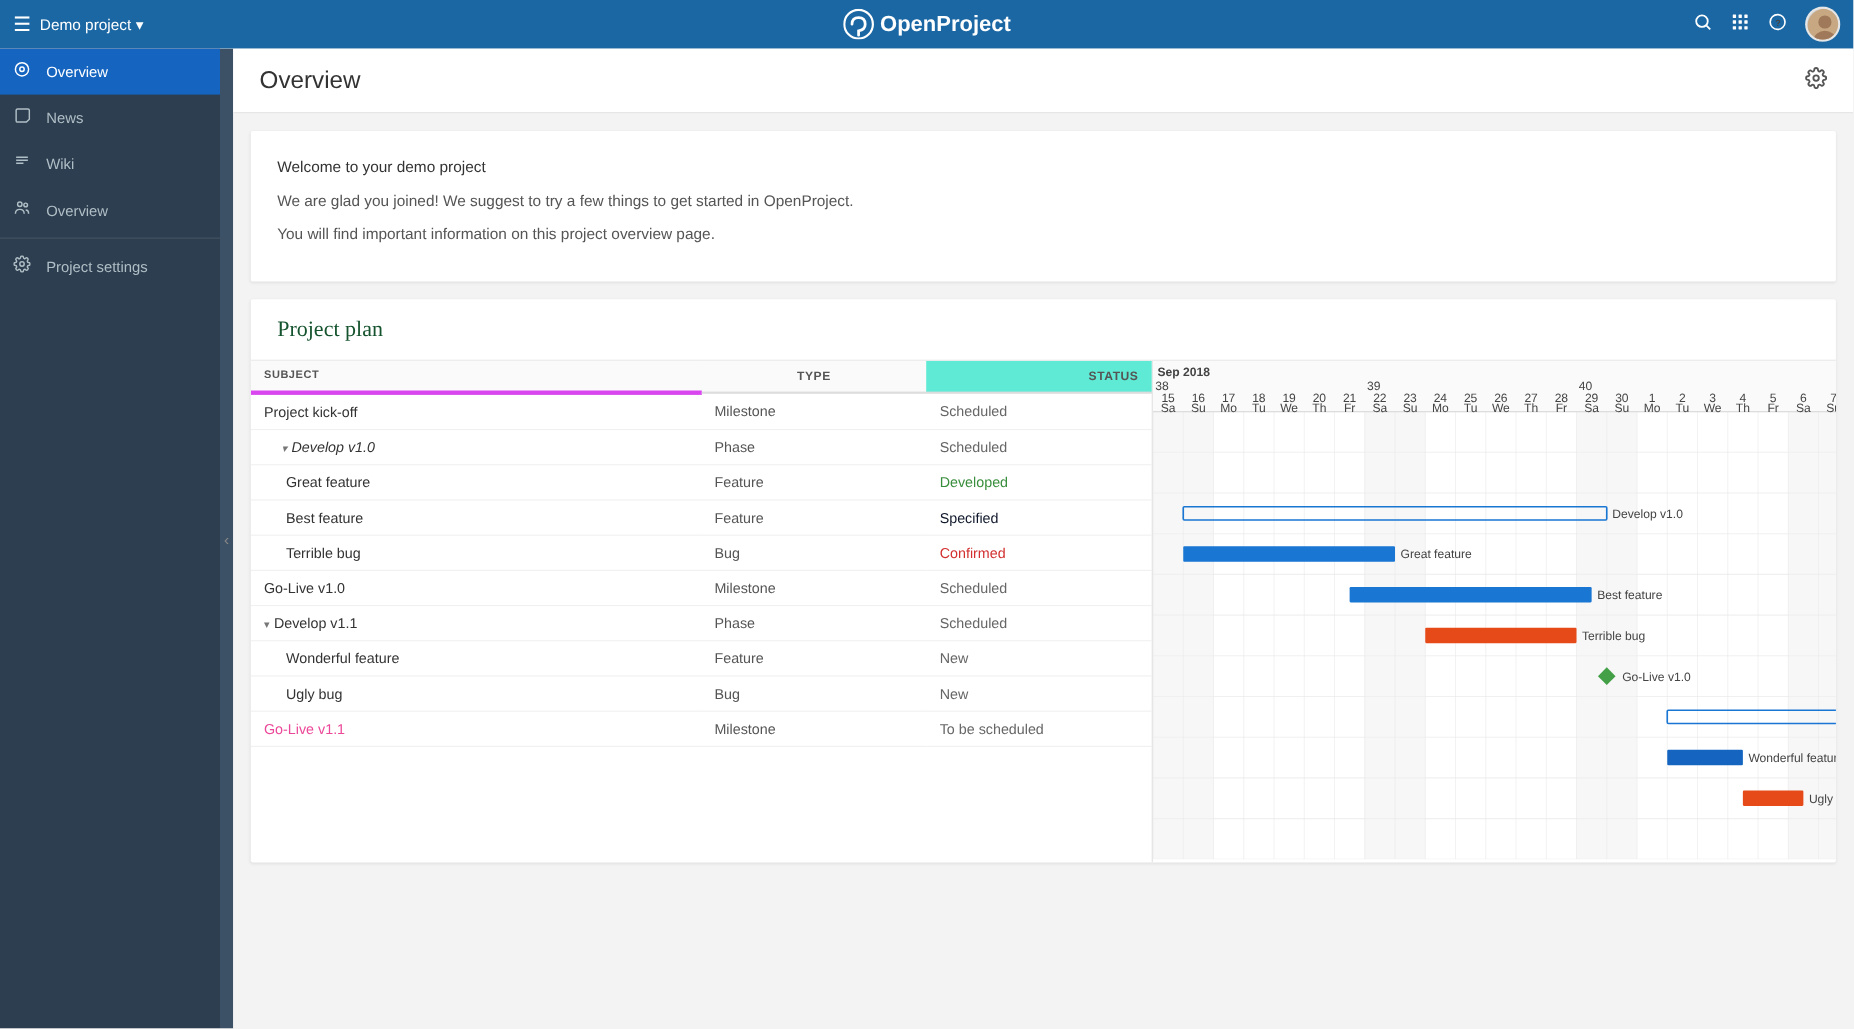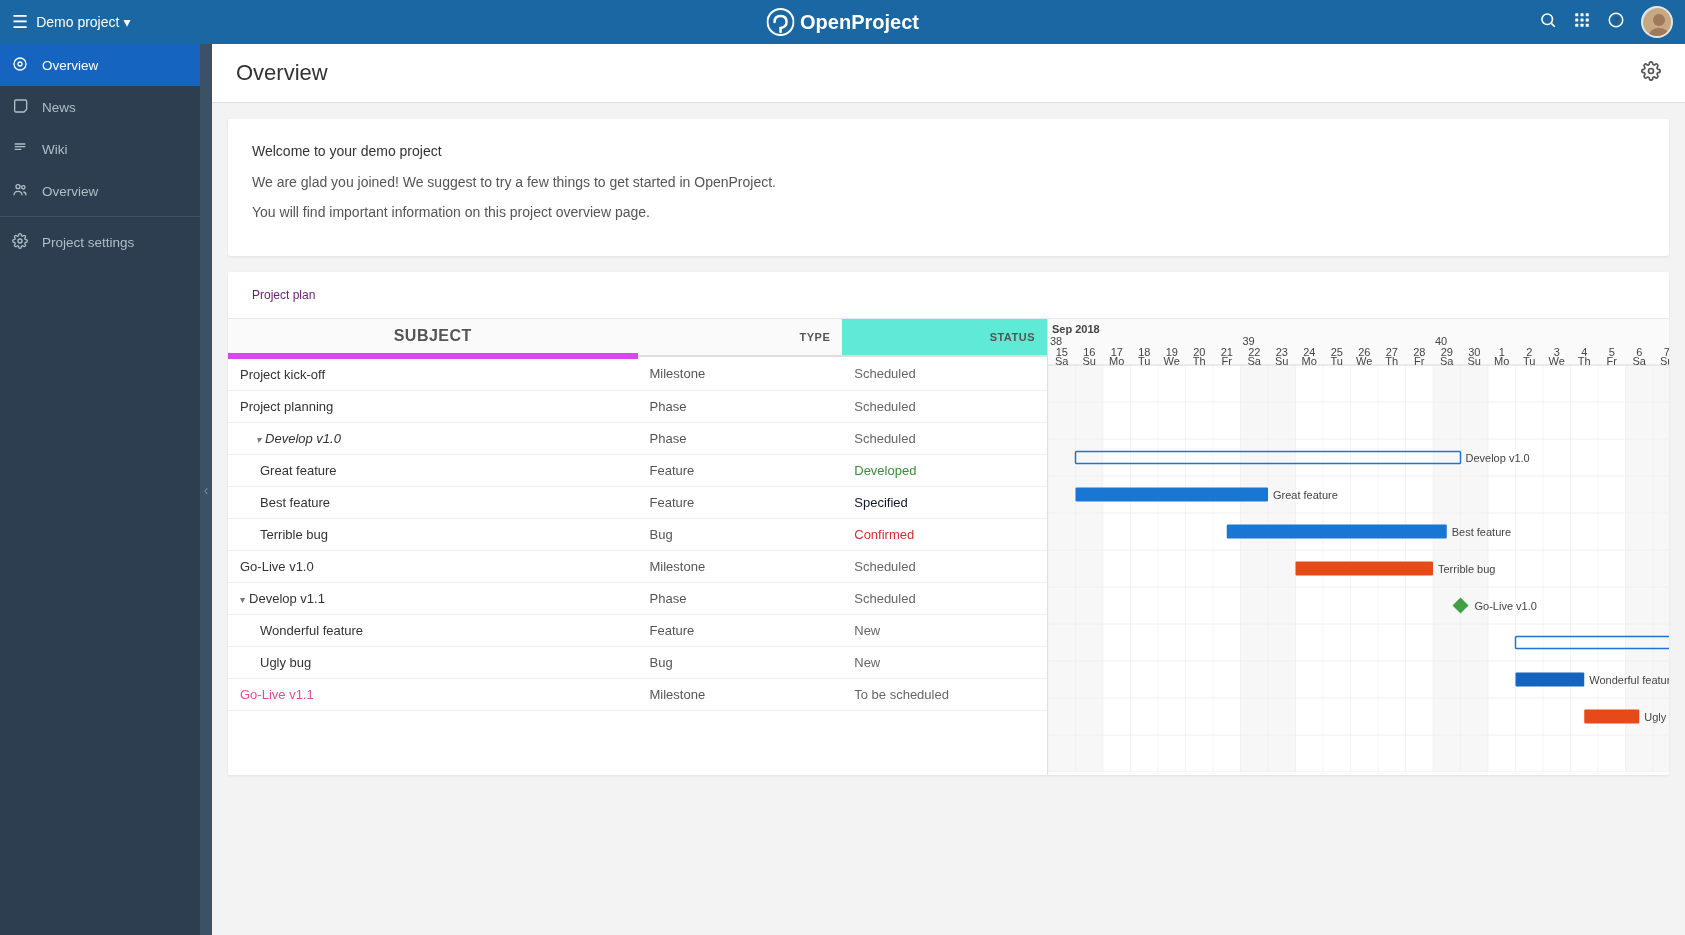--- a/index.html
+++ b/index.html
@@ -80,21 +80,21 @@
 
     
     .card { background: white; margin: 16px; border-radius: 2px; box-shadow: 0 1px 3px rgba(0,0,0,0.08); }
     .card-body { padding: 24px; }
     .card-title { font-size: 14px; font-weight: 500; color: #333; margin-bottom: 12px; }
     .card-text { color: #555; font-size: 14px; line-height: 1.6; margin-bottom: 8px; }
 
     
     .project-plan-card { background: white; margin: 0 16px 16px 16px; border-radius: 2px; box-shadow: 0 1px 3px rgba(0,0,0,0.08); overflow: hidden; }
     .project-plan-header { padding: 16px 24px; border-bottom: 1px solid #e8e8e8; }
-    .project-plan-title { font-size: 12px; font-weight: 500; color: #701a75; }
+    .project-plan-title { font-size: 20px; font-weight: 500; color: #14532d; font-family: Liberation Serif, serif; }
 
     svg text { font-family: -apple-system, Arial, sans-serif; font-size: 11px; fill: #444; }
   </style>
 </head>
 <body>
 
 <div class="topbar">
   <div class="topbar-left">
     <span class="topbar-menu-icon">☰</span>
     <span class="topbar-project">
@@ -221,34 +221,29 @@
     <div class="project-plan-card">
       <div class="project-plan-header">
         <h2 class="project-plan-title">Project plan</h2>
       </div>
       <div style="display:flex; overflow-x:auto;">
 
         <div style="flex-shrink:0; width:820px; border-right:1px solid #e0e0e0;">
           <table style="width:100%;border-collapse:collapse;">
             <thead>
               <tr>
-                <th style="text-align:center;padding:8px 12px;font-size:16px;font-weight:600;color:#555;border-bottom:6px solid #d946ef;background:#fafafa;text-transform:uppercase;letter-spacing:0.5px;width:50%;">SUBJECT</th>
-                <th style="text-align:right;padding:8px 12px;font-size:11px;font-weight:600;color:#555;border-bottom:2px solid #ddd;background:#fafafa;text-transform:uppercase;letter-spacing:0.5px;width:25%;">TYPE</th>
+                <th style="text-align:left;padding:8px 12px;font-size:10px;font-weight:600;color:#555;border-bottom:4px solid #d946ef;background:#fafafa;text-transform:uppercase;letter-spacing:0.5px;width:50%;">SUBJECT</th>
+                <th style="text-align:center;padding:8px 12px;font-size:11px;font-weight:600;color:#555;border-bottom:2px solid #ddd;background:#fafafa;text-transform:uppercase;letter-spacing:0.5px;width:25%;">TYPE</th>
                 <th style="text-align:right;padding:8px 12px;font-size:11px;font-weight:600;color:#555;border-bottom:2px solid #ddd;background:#5eead4;text-transform:uppercase;letter-spacing:0.5px;width:25%;">STATUS</th>
               </tr>
             </thead>
             <tbody id="project-table-body">
             <tr style="border-bottom: 1px solid rgb(240, 240, 240); cursor: pointer;">
     <td style="padding:8px 12px 8px 12px;font-size:13px;color:#333;">Project kick-off</td>
     <td style="padding:8px 12px;font-size:13px;color:#555;">Milestone</td>
-    <td style="padding:8px 12px;font-size:13px;color:#666;">Scheduled</td>
-  </tr>
-                <tr style="border-bottom: 1px solid rgb(240, 240, 240); cursor: pointer;">
-    <td style="padding:8px 12px 8px 12px;font-size:13px;color:#333;">Project planning</td>
-    <td style="padding:8px 12px;font-size:13px;color:#555;">Phase</td>
     <td style="padding:8px 12px;font-size:13px;color:#666;">Scheduled</td>
   </tr>
                 <tr style="border-bottom: 1px solid rgb(240, 240, 240); cursor: pointer;">
     <td style="padding:8px 12px 8px 28px;font-size:13px;color:#333;font-style:italic;"><span style="color:#777;font-size:10px;margin-right:4px;">▾</span>Develop v1.0</td>
     <td style="padding:8px 12px;font-size:13px;color:#555;">Phase</td>
     <td style="padding:8px 12px;font-size:13px;color:#666;">Scheduled</td>
   </tr>
                 <tr style="border-bottom: 1px solid rgb(240, 240, 240); cursor: pointer;">
     <td style="padding:8px 12px 8px 32px;font-size:13px;color:#333;">Great feature</td>
     <td style="padding:8px 12px;font-size:13px;color:#555;">Feature</td>

